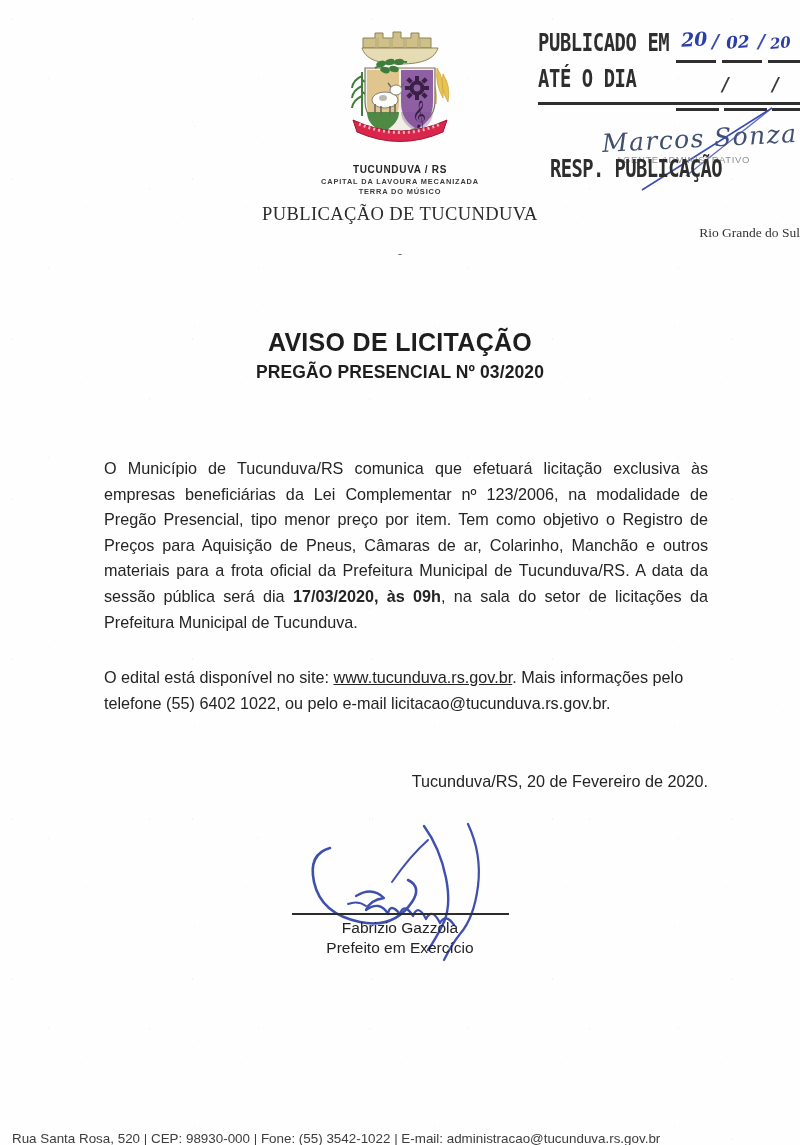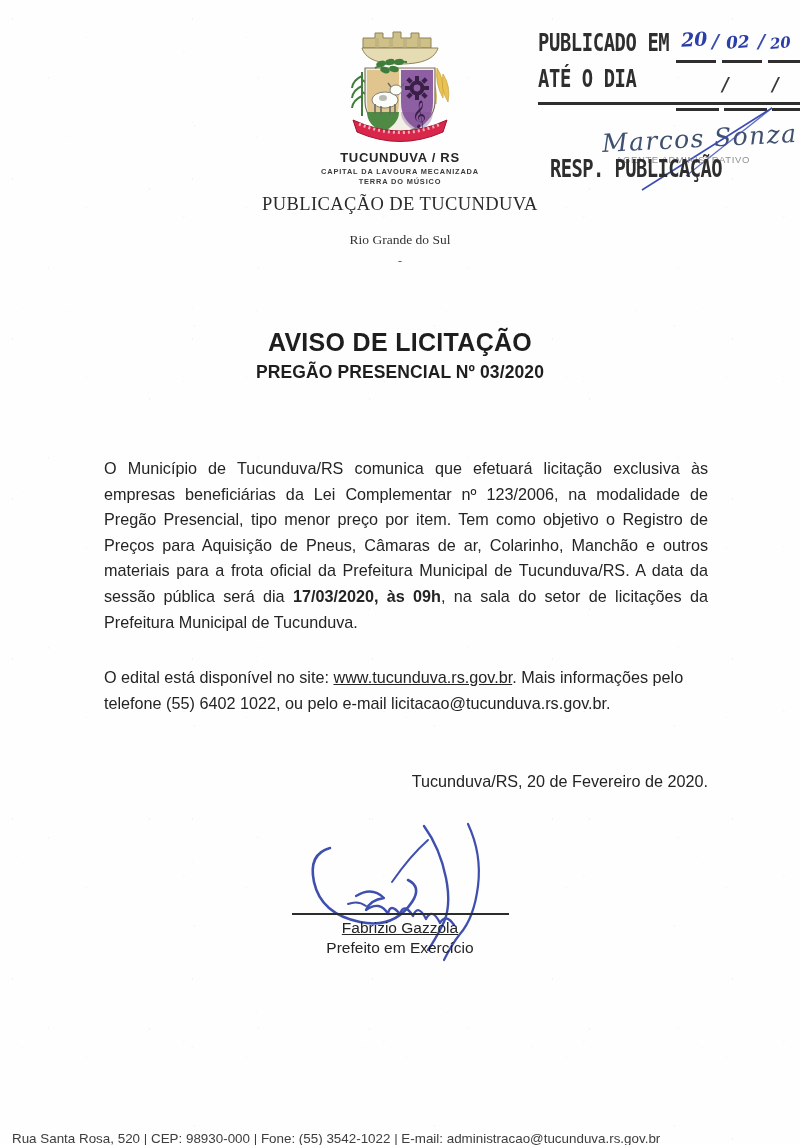--- a/index.html
+++ b/index.html
@@ -42,25 +42,25 @@
 
   
   .crest-block {
     position: absolute;
     left: 0; right: 0;
     top: 24px;
     text-align: center;
   }
   .crest-svg { display: block; margin: 0 auto; }
   .crest-city {
-    font-size: 13px;
+    font-size: 10px;
     font-weight: bold;
     letter-spacing: .7px;
     color: #262626;
-    margin-top: 4px;
+    margin-top: 18px;
   }
   .crest-sub1 {
     font-size: 7.4px;
     font-weight: bold;
     letter-spacing: .85px;
     color: #3a3a3a;
     margin-top: 2px;
   }
   .crest-sub2 {
     font-size: 7.4px;
@@ -73,21 +73,22 @@
     font-family: "Liberation Serif", serif;
     font-size: 18.5px;
     letter-spacing: .4px;
     color: #2b2b2b;
     margin-top: 8px;
   }
   .entity-state {
     font-family: "Liberation Serif", serif;
     font-size: 13.5px;
     color: #333333;
-    margin-top: 17px;
+    margin-top: 0;
+    text-align: right;
   }
   .entity-dash {
     font-family: "Liberation Serif", serif;
     font-size: 12px;
     color: #555;
     margin-top: 6px;
   }
 
   
   .stamp {
@@ -224,21 +225,20 @@
     background: #2c2c2c;
   }
   .sign-name {
     position: absolute;
     left: 280px;
     top: 919px;
     width: 240px;
     text-align: center;
     font-size: 15.5px;
     color: #242424;
-    text-decoration: underline;
   }
   .sign-role {
     position: absolute;
     left: 280px;
     top: 939px;
     width: 240px;
     text-align: center;
     font-size: 15.5px;
     color: #242424;
   }

